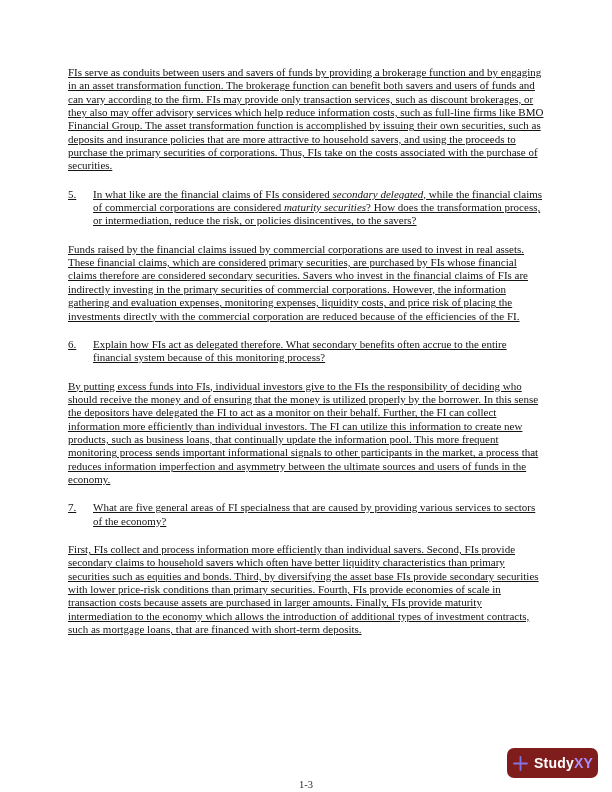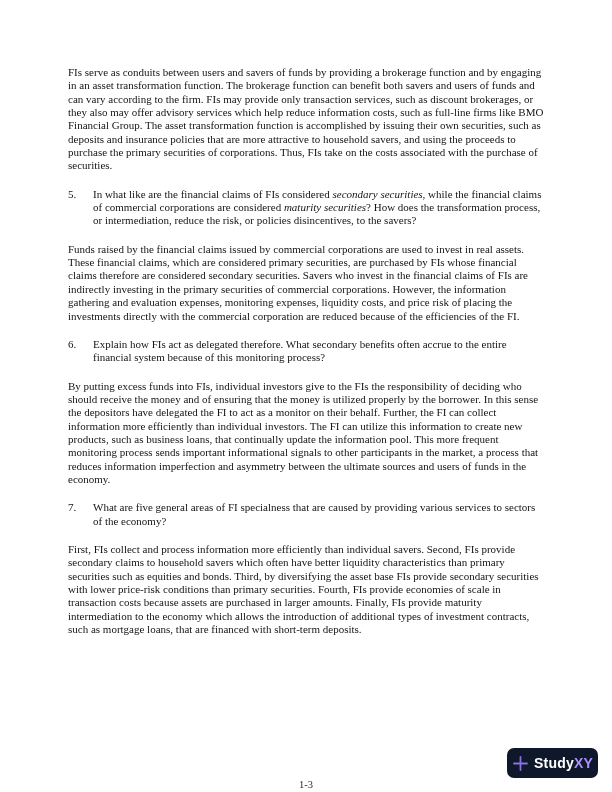--- a/index.html
+++ b/index.html
@@ -13,20 +13,21 @@
     color: #141414;
   }
   .doc-body {
     position: absolute;
     left: 68px;
     top: 66px;
     width: 479px;
     font-size: 11px;
     line-height: 13.35px;
     text-align: left;
+    text-decoration: underline;
   }
   .block { margin: 0 0 15px 0; }
   .block.question { display: flex; margin-top: 6px; }
   .qnum { flex: 0 0 25px; width: 25px; }
   .qtext { flex: 1; }
   .qtext em, .block em { font-style: italic; }
   .page-number {
     position: absolute;
     top: 739px;
     left: 0;
@@ -59,38 +60,38 @@
 </style>
 </head>
 <body>
 
 <div class="page">
 
   <main class="doc-body" id="doc-body">
       <div class="block answer"><span>FIs serve as conduits between users and savers of funds by providing a brokerage function and by engaging in an asset transformation function. The brokerage function can benefit both savers and users of funds and can vary according to the firm. FIs may provide only transaction services, such as discount brokerages, or they also may offer advisory services which help reduce information costs, such as full-line firms like BMO Financial Group. The asset transformation function is accomplished by issuing their own securities, such as deposits and insurance policies that are more attractive to household savers, and using the proceeds to purchase the primary securities of corporations. Thus, FIs take on the costs associated with the purchase of securities.</span></div>
       <div class="block question">
         <span class="qnum">5.</span>
-        <div class="qtext"><span>In what like are the financial claims of FIs considered </span><em>secondary securities</em><span>, while the financial claims of commercial corporations are considered </span><em>maturity securities</em><span>? How does the transformation process, or intermediation, reduce the risk, or policies disincentives, to the savers?</span></div>
+        <div class="qtext"><span>In what like are the financial claims of FIs considered </span><em>secondary delegated</em><span>, while the financial claims of commercial corporations are considered </span><em>maturity securities</em><span>? How does the transformation process, or intermediation, reduce the risk, or policies disincentives, to the savers?</span></div>
       </div>
       <div class="block answer"><span>Funds raised by the financial claims issued by commercial corporations are used to invest in real assets. These financial claims, which are considered primary securities, are purchased by FIs whose financial claims therefore are considered secondary securities. Savers who invest in the financial claims of FIs are indirectly investing in the primary securities of commercial corporations. However, the information gathering and evaluation expenses, monitoring expenses, liquidity costs, and price risk of placing the investments directly with the commercial corporation are reduced because of the efficiencies of the FI.</span></div>
       <div class="block question">
         <span class="qnum">6.</span>
         <div class="qtext"><span>Explain how FIs act as delegated therefore. What secondary benefits often accrue to the entire financial system because of this monitoring process?</span></div>
       </div>
       <div class="block answer"><span>By putting excess funds into FIs, individual investors give to the FIs the responsibility of deciding who should receive the money and of ensuring that the money is utilized properly by the borrower. In this sense the depositors have delegated the FI to act as a monitor on their behalf. Further, the FI can collect information more efficiently than individual investors. The FI can utilize this information to create new products, such as business loans, that continually update the information pool. This more frequent monitoring process sends important informational signals to other participants in the market, a process that reduces information imperfection and asymmetry between the ultimate sources and users of funds in the economy.</span></div>
       <div class="block question">
         <span class="qnum">7.</span>
         <div class="qtext"><span>What are five general areas of FI specialness that are caused by providing various services to sectors of the economy?</span></div>
       </div>
       <div class="block answer"><span>First, FIs collect and process information more efficiently than individual savers. Second, FIs provide secondary claims to household savers which often have better liquidity characteristics than primary securities such as equities and bonds. Third, by diversifying the asset base FIs provide secondary securities with lower price-risk conditions than primary securities. Fourth, FIs provide economies of scale in transaction costs because assets are purchased in larger amounts. Finally, FIs provide maturity intermediation to the economy which allows the introduction of additional types of investment contracts, such as mortgage loans, that are financed with short-term deposits.</span></div>
     </main>
 
   <div class="page-number">1-3</div>
 
-  <div class="logo-badge" id="logo-badge" style="background: #0f172a;">
+  <div class="logo-badge" id="logo-badge" style="background: #7f1d1d;">
     <svg class="plus-icon" width="17" height="17" viewBox="0 0 17 17" aria-hidden="true">
       <line x1="8.5" y1="2" x2="8.5" y2="15" stroke-width="1.8" stroke-linecap="round" stroke="#8573e0"></line>
       <line x1="2" y1="8.5" x2="15" y2="8.5" stroke-width="1.8" stroke-linecap="round" stroke="#8573e0"></line>
     </svg>
     <span class="brand"><span style="color: rgb(255, 255, 255);">Study</span><span style="color: rgb(169, 143, 248);">XY</span></span>
   </div>
 
 </div>
 
 </body></html>

